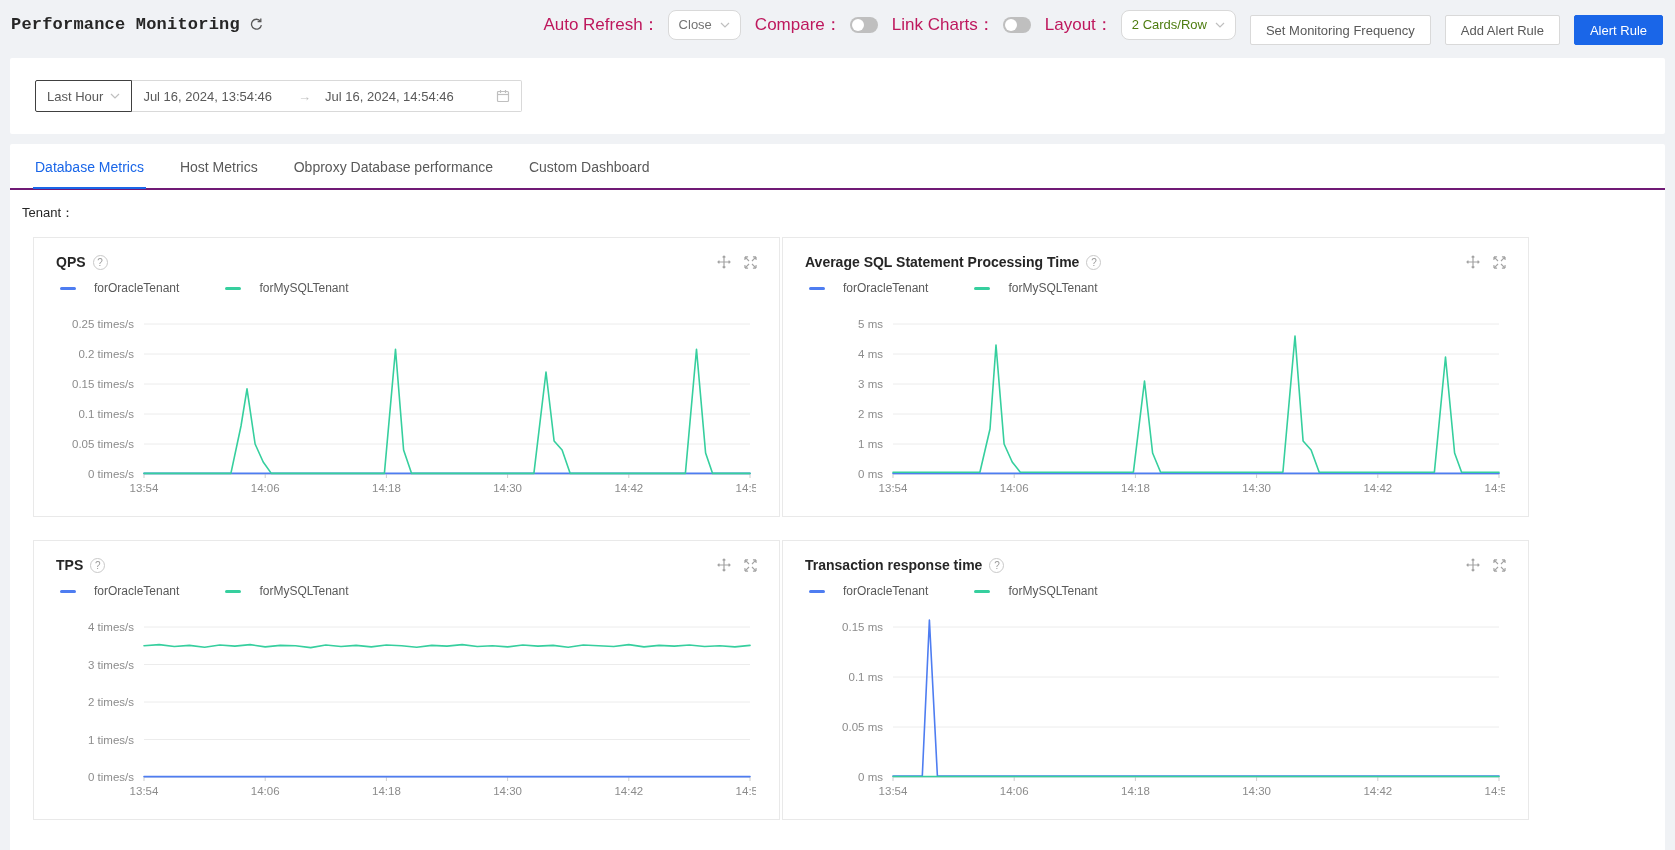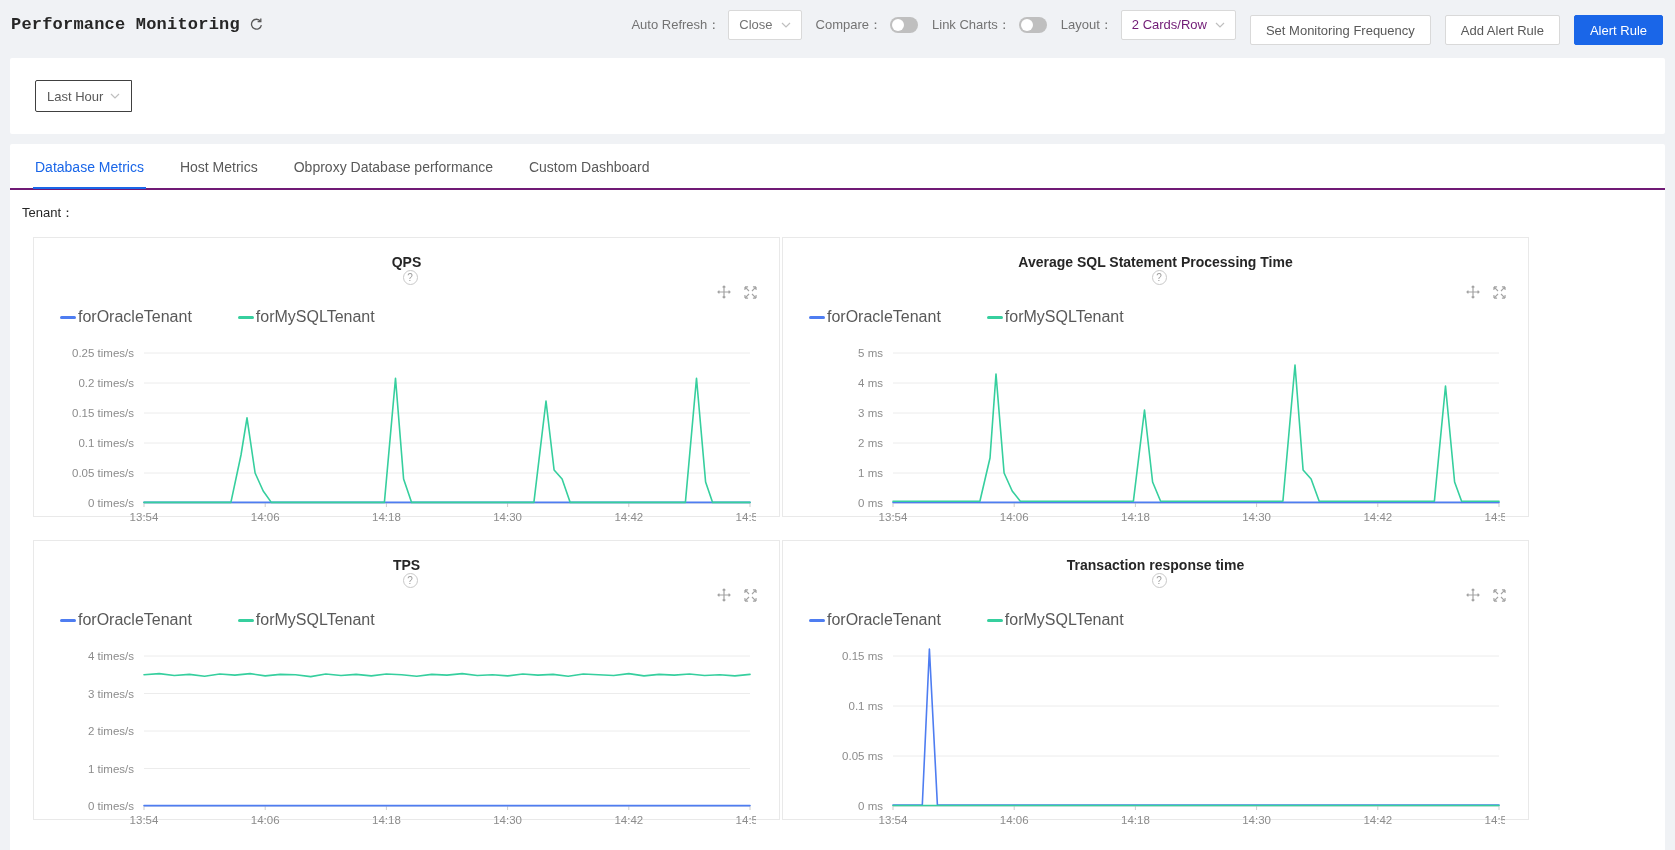--- a/index.html
+++ b/index.html
@@ -9,23 +9,23 @@
     overflow: hidden; position: relative; color:#595959;
   }
   
   .topbar {
     height: 49px; display: flex; align-items: center;
     padding: 0 12px 0 11px;
   }
   .page-title { font-size: 17px; font-weight: 700; color: #262626; letter-spacing:.2px;font-family:Liberation Mono, monospace; }
   .refresh-btn { margin-left: 9px; display:inline-flex; align-items:center; cursor:pointer; }
   .topbar-right { margin-left: auto; display: flex; align-items: center; gap: 14px; }
-  .ctl-label { font-size: 13px; color: #737373; white-space: nowrap; }
+  .ctl-label { font-size: 17px; color: #be185d; white-space: nowrap; }
   .select-box {
-    height: 30px; background:#fff; border:1px solid #d9d9d9; border-radius:2px;
+    height: 30px; background:#fff; border:1px solid #d9d9d9; border-radius:8px;
     display:inline-flex; align-items:center; gap:8px; padding:0 10px; font-size:13px;
     color:#737373; cursor:pointer; white-space:nowrap;
   }
   .ctl-group { display:flex; align-items:center; gap:8px; }
   .switch {
     width: 28px; height: 16px; border-radius: 8px; background: #bfbfbf;
     position: relative; display:inline-block; cursor:pointer; flex:none;
   }
   .switch i {
     position:absolute; top:2px; left:2px; width:12px; height:12px;
@@ -72,31 +72,31 @@
     width:222px; height:32px; border:1px solid #d9d9d9; border-radius:2px; background:#fff;
     display:flex; align-items:center; padding:0 11px; cursor:pointer;
   }
   .placeholder { color:#bfbfbf; font-size:13px; }
   
   .chart-grid {
     margin: 15px 0 0 23px; display:grid;
     grid-template-columns: 747px 747px; column-gap: 2px; row-gap: 23px;
   }
   .chart-card { border:1px solid #e9e9e9; background:#fff; height: 280px; padding: 16px 22px 0 22px; }
-  .chart-head { display:flex; align-items:center;flex-direction:column; }
+  .chart-head { display:flex; align-items:center; }
   .chart-title { font-size:14px; font-weight:700; color:#262626; }
   .qmark {
     width:15px; height:15px; border:1px solid #c9c9c9; border-radius:50%;
     color:#9b9b9b; font-size:10px; line-height:13px; text-align:center;
     display:inline-block; margin-left:7px; cursor:pointer; flex:none;
   }
   .head-icons { margin-left:auto; display:flex; align-items:center; gap:13px; }
   .head-icons span { display:inline-flex; cursor:pointer; }
   .legend { display:flex; align-items:center; gap:46px; margin:10px 0 0 4px; height:16px; }
-  .legend-item { display:inline-flex; align-items:center; gap:2px; font-size:16px; color:#595959; cursor:pointer; }
+  .legend-item { display:inline-flex; align-items:center; gap:18px; font-size:12px; color:#595959; cursor:pointer; }
   .dash { width:16px; height:3px; border-radius:2px; background:#999; display:inline-block; }
   .chart-body { margin-top:2px; }
   .tick { font-size:11.5px; fill:#8c8c8c; font-family:"Liberation Sans",sans-serif; }
   
   .ic { stroke:#a3a3a3; fill:none; stroke-width:1.2; }
   .ic-dark { stroke:#595959; fill:none; stroke-width:1.4; }
   .ic-light { stroke:#bfbfbf; fill:none; stroke-width:1.2; }
 </style>
 </head>
 <body>
@@ -129,40 +129,53 @@
           </span>
       </div>
       <div class="ctl-group">
         <span class="ctl-label">Link Charts：</span>
         <span class="switch">
             <i></i>
           </span>
       </div>
       <div class="ctl-group">
         <span class="ctl-label">Layout：</span>
-        <span class="select-box" style="color:#701a75;">
+        <span class="select-box" style="color:#4d7c0f;">
           <span>2 Cards/Row</span>
           <svg width="10" height="8" viewBox="0 0 10 8">
               <polyline points="1,2 5,6 9,2" class="ic-light"></polyline>
             </svg>
         </span>
       </div>
       <button class="btn">Set Monitoring Frequency</button>
       <button class="btn">Add Alert Rule</button>
       <button class="btn btn-primary">Alert Rule</button>
     </div>
   </div>
 
   <div class="time-card">
     <div class="range-wrap">
       <span class="preset-box">
         <span>Last Hour</span>
         <svg width="10" height="8" viewBox="0 0 10 8">
             <polyline points="1,2 5,6 9,2" class="ic-light"></polyline>
           </svg>
+      </span>
+      <span class="date-box">
+        <span>Jul 16, 2024, 13:54:46</span>
+        <span class="sep">→</span>
+        <span>Jul 16, 2024, 14:54:46</span>
+        <span class="cal">
+          <svg width="14" height="14" viewBox="0 0 14 14">
+            <rect x="1.5" y="2.5" width="11" height="10" rx="1" class="ic-light"></rect>
+            <line x1="4.5" y1="1" x2="4.5" y2="4" class="ic-light"></line>
+            <line x1="9.5" y1="1" x2="9.5" y2="4" class="ic-light"></line>
+            <line x1="1.5" y1="5.5" x2="12.5" y2="5.5" class="ic-light"></line>
+          </svg>
+        </span>
       </span>
     </div>
   </div>
 
   <div class="main-card">
 
     <div class="tabs">
       <div class="tab active">Database Metrics</div>
       <div class="tab">Host Metrics</div>
       <div class="tab">Obproxy Database performance</div>

